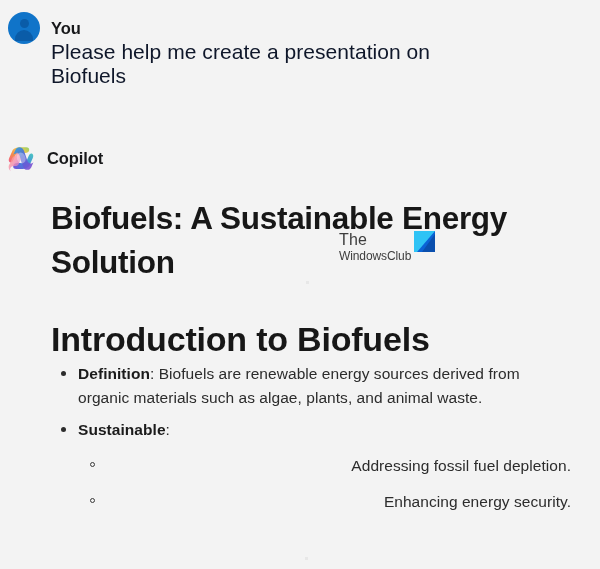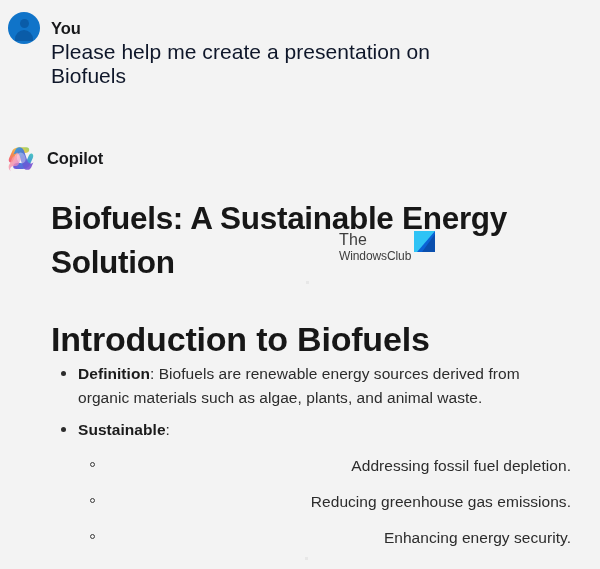--- a/index.html
+++ b/index.html
@@ -254,23 +254,20 @@
       <li>
         <span class="marker"></span><b>Definition</b><span>:</span><span> Biofuels are renewable energy sources derived from organic materials such as algae, plants, and animal waste.</span>
       </li>
       <li>
         <span class="marker"></span><b>Sustainable</b><span>:</span>
         <ul class="level2">
           <li>
             <span class="marker-hollow"></span><span>Addressing fossil fuel depletion.</span>
           </li>
           <li>
-            <span class="marker-hollow"></span><span>Reducing greenhouse gas emissions.</span>
-          </li>
-          <li>
             <span class="marker-hollow"></span><span>Enhancing energy security.</span>
           </li>
         </ul>
       </li>
     </ul>
   </div>
 
   <div class="watermark">
     <div class="wm-the">The</div>
     <div class="wm-club">WindowsClub</div>

